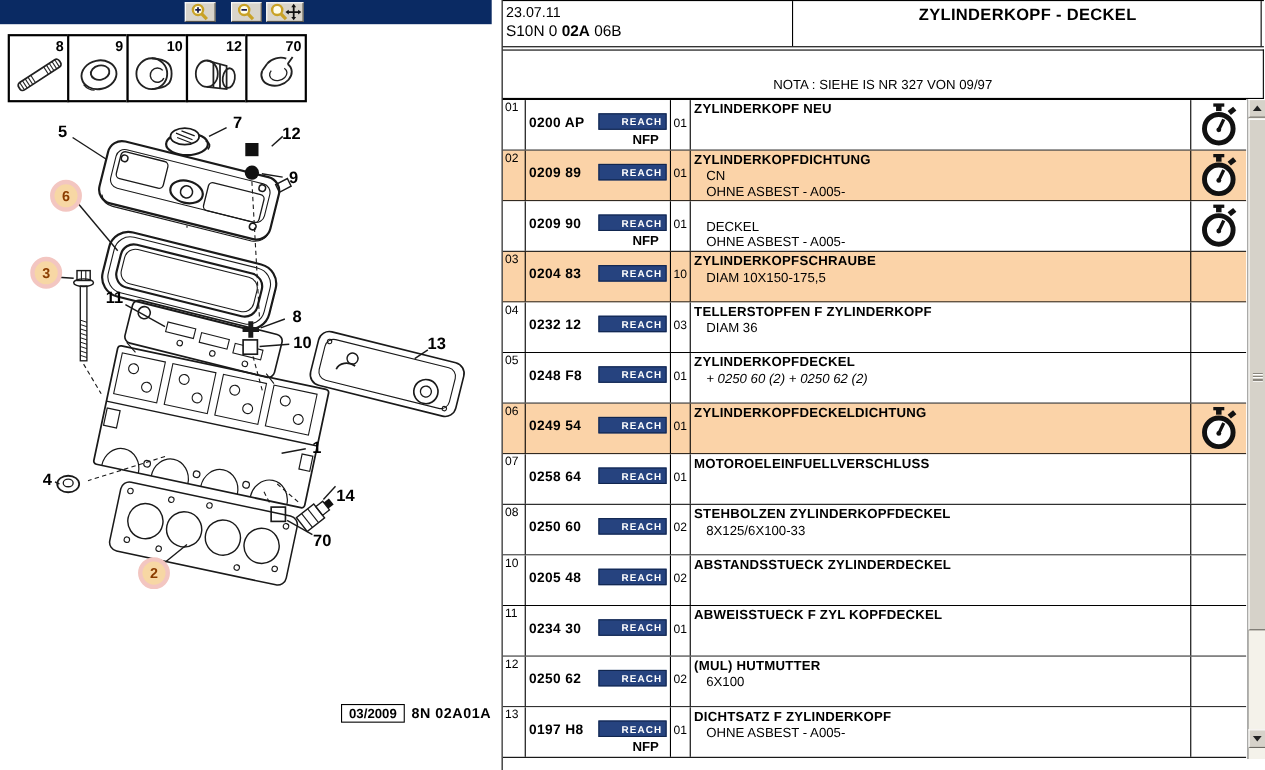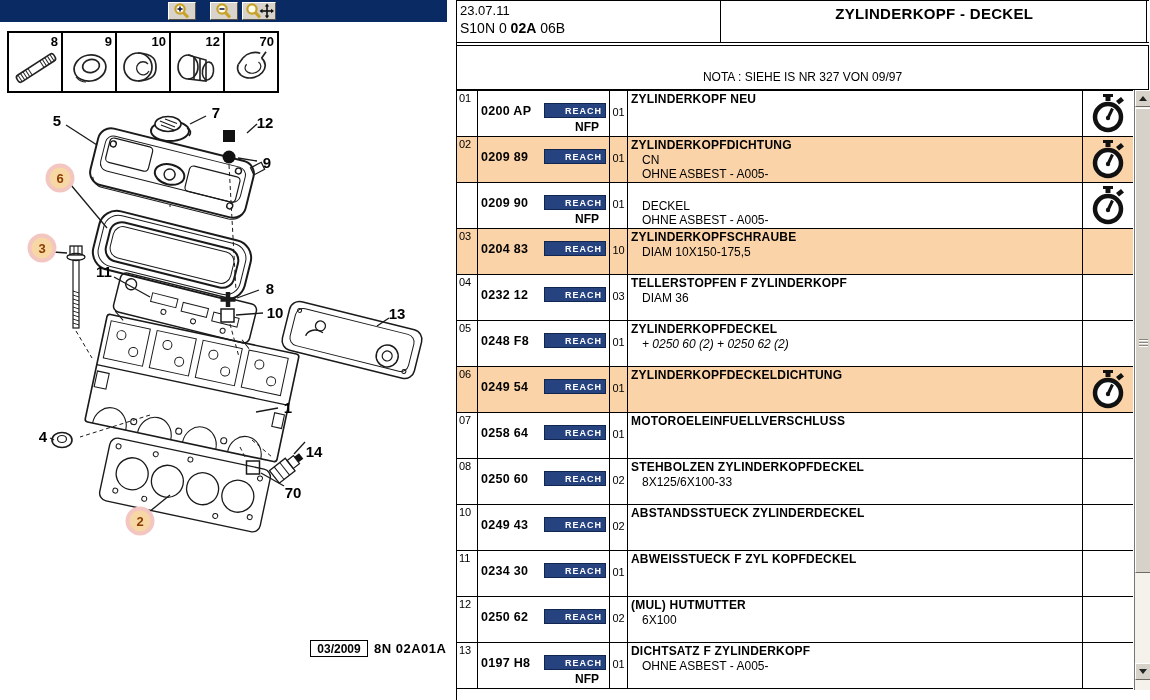--- a/index.html
+++ b/index.html
@@ -579,21 +579,21 @@
             </div>
     </div>
     <div class="c-clock">
       
     </div>
   </div>
 
   <div class="row">
     <div class="c-idx">10</div>
     <div class="c-part">
-      <span class="part-no">0249 43</span>
+      <span class="part-no">0205 48</span>
       <span class="reach-badge">REACH</span>
 
     </div>
     <div class="c-qty">02</div>
     <div class="c-desc">
       <div class="desc-title">ABSTANDSSTUECK ZYLINDERDECKEL</div>
       <div class="desc-lines"></div>
     </div>
     <div class="c-clock">
       

